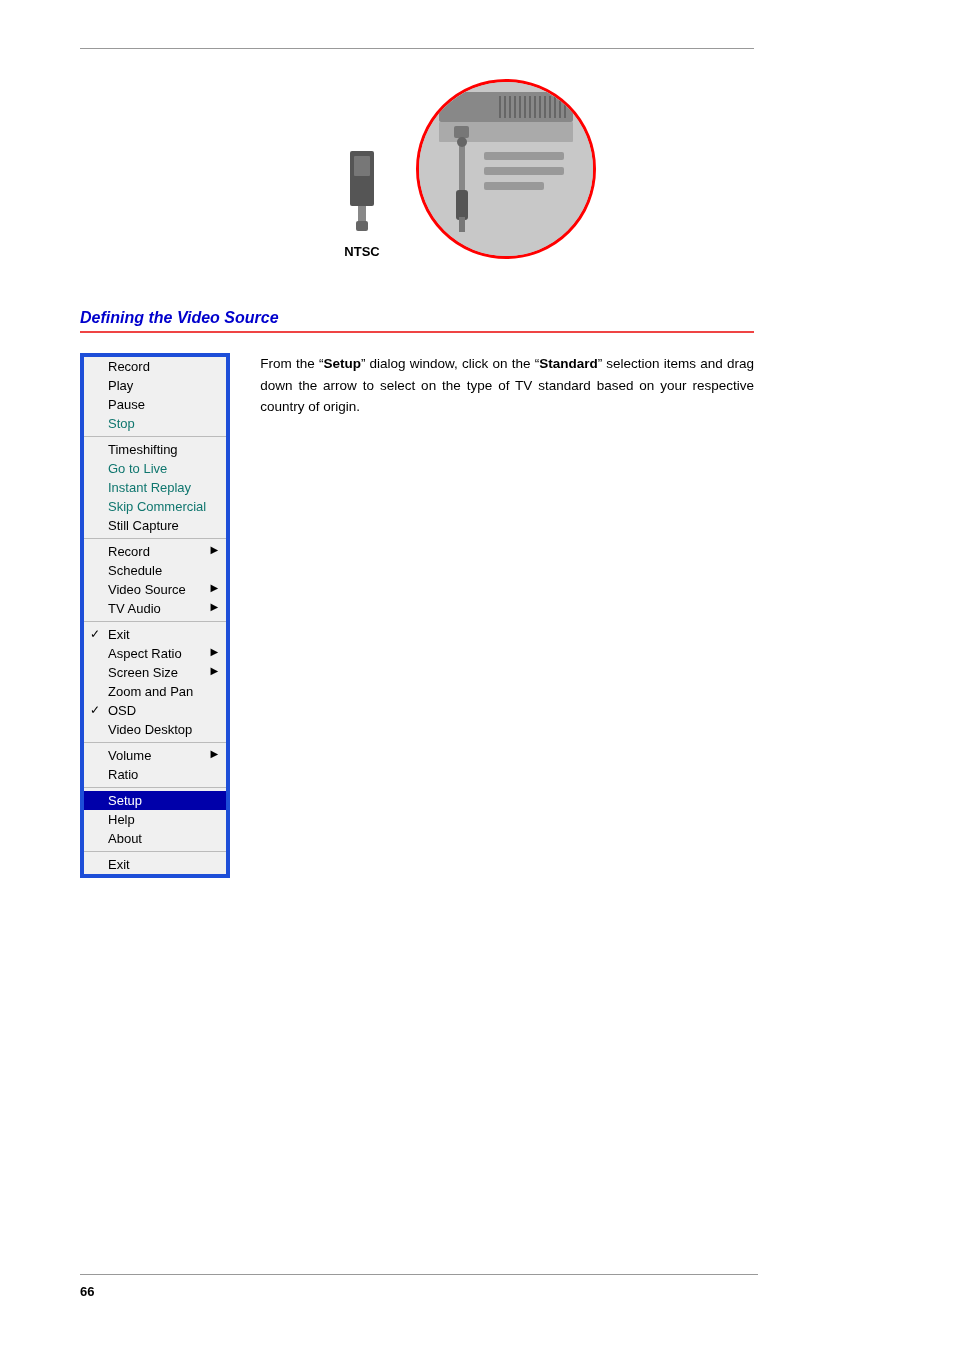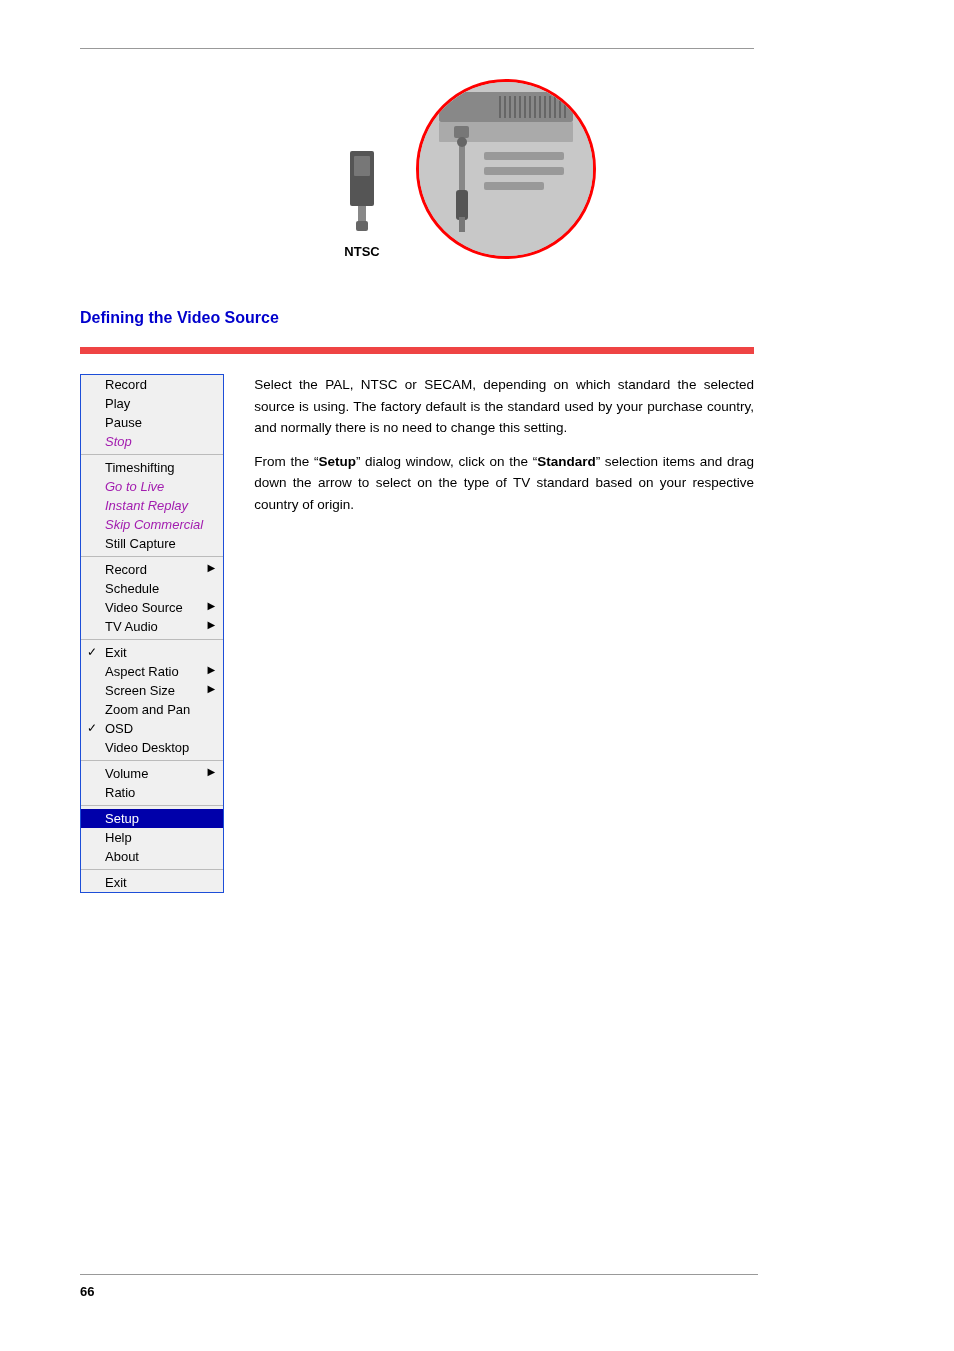--- a/index.html
+++ b/index.html
@@ -61,51 +61,51 @@
       display: flex;
       align-items: center;
       justify-content: center;
     }
 
     
     .section-title {
       font-size: 16px;
       font-weight: bold;
       color: #0000cc;
-      border-bottom: 7px solid #ef4444;
-      padding-bottom: 20px;
+      font-style: italic;
+      border-bottom: 2px solid #ef4444;
+      padding-bottom: 4px;
       margin-bottom: 20px;
     }
 
     
     .content-area {
       display: flex;
       gap: 30px;
       align-items: flex-start;
     }
 
     
     .context-menu {
       min-width: 130px;
-      border: 1px solid #1d4ed8;
+      border: 4px solid #1d4ed8;
       background: #f0f0f0;
       font-size: 13px;
       flex-shrink: 0;
     }
 
     .menu-item {
       padding: 2px 20px 2px 24px;
       color: #000;
       position: relative;
       white-space: nowrap;
     }
 
     .menu-item.grayed {
-      color: #a21caf;
-      font-style: italic;
+      color: #0f766e;
     }
 
     .menu-item.has-arrow::after {
       content: '▶';
       position: absolute;
       right: 8px;
       top: 2px;
       font-size: 10px;
     }
 
@@ -265,21 +265,20 @@
       <div class="menu-item">Ratio</div>
       <hr class="menu-separator">
       <div class="menu-item highlighted">Setup</div>
       <div class="menu-item">Help</div>
       <div class="menu-item">About</div>
       <hr class="menu-separator">
       <div class="menu-item">Exit</div>
     </div>
 
     <div class="description">
-      <p>Select the PAL, NTSC or SECAM, depending on which standard the selected source is using. The factory default is the standard used by your purchase country, and normally there is no need to change this setting.</p>
       <p>
         <span>From the “</span><strong>Setup</strong><span>” dialog window, click on the “</span><strong>Standard</strong><span>” selection items and drag down the arrow to select on the type of TV standard based on your respective country of origin.</span>
       </p>
     </div>
 
   </div>
 
   <div class="footer">
     <hr class="footer-rule">
     <span class="footer-page">66</span>

